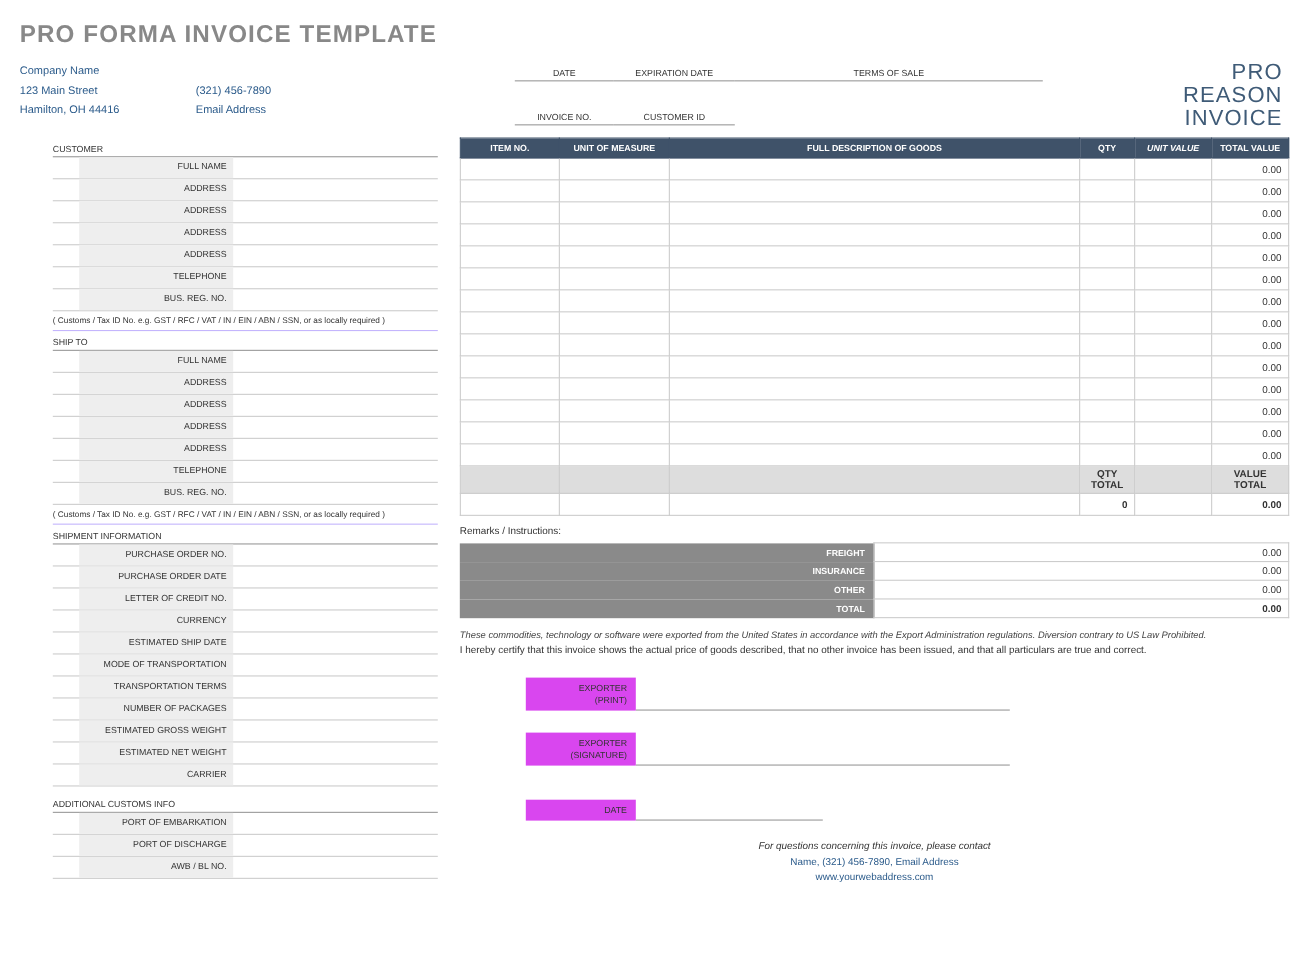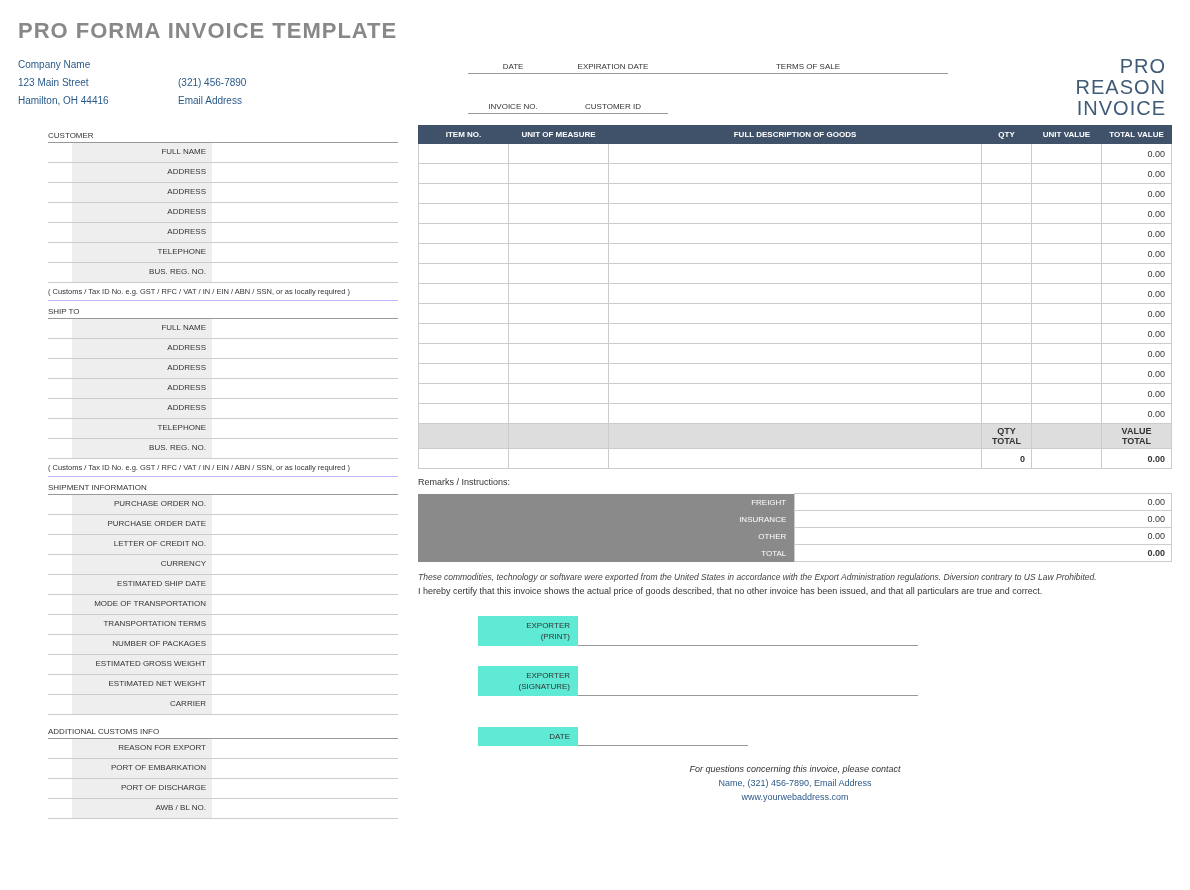--- a/index.html
+++ b/index.html
@@ -78,36 +78,36 @@
   table.items td {
     border: 1px solid #ccc;
     height: 20px;
     padding: 2px 6px;
     font-size: 9px;
   }
   .col-item { width: 90px; }
   .col-uom  { width: 100px; }
   .col-desc { }
   .col-qty  { width: 50px; text-align:center; }
-  .col-unit { width: 70px; text-align:right; }
+  .col-unit { width: 70px; text-align:right;font-style:italic; }
   .col-total{ width: 70px; text-align:right; }
   .num { text-align: right; }
 
   .totals-label { background:#eee; font-size:8px; font-weight:bold; text-align:center; padding:4px 6px; }
   .totals-val   { font-weight:bold; text-align:right; padding:4px 6px; }
-  .grey-btn { background:#8a8a8a; color:#fff; font-size:8px; font-weight:normal; text-align:right; padding:4px 8px; }
+  .grey-btn { background:#8a8a8a; color:#fff; font-size:8px; font-weight:bold; text-align:right; padding:4px 8px; }
 
   .remarks { font-size: 9px; padding: 6px 0; }
   .fineprint { font-size: 8.5px; font-style: italic; color:#444; margin-top:10px; }
   .cert { font-size: 9px; margin-top:4px; }
 
   .sig-block { display:flex; margin-top: 18px; align-items:flex-end; }
   .sig-label-col {
     width: 100px;
-    background:#5eead4;
+    background:#d946ef;
     font-size:8px;
     text-align:right;
     padding:4px 8px;
     line-height:1.4;
   }
   .sig-line { width: 340px; border-bottom:1px solid #999; height:32px; margin-left:0; }
   .sig-wrap { margin-left: 60px; }
 
   .footer { text-align:center; font-size:9px; font-style:italic; margin-top:18px; }
   .footer .line2 { font-style: normal; color:#2a5a8a; margin-top:4px; }
@@ -260,24 +260,20 @@
         </div>
         <div class="field-row">
           <div class="field-label">CARRIER</div>
           <div class="field-val"></div>
         </div>
       </div>
 
     <div class="sec-label" style="margin-top:10px;">ADDITIONAL CUSTOMS INFO</div>
     <div id="customs-fields">
         <div class="field-row">
-          <div class="field-label">REASON FOR EXPORT</div>
-          <div class="field-val"></div>
-        </div>
-        <div class="field-row">
           <div class="field-label">PORT OF EMBARKATION</div>
           <div class="field-val"></div>
         </div>
         <div class="field-row">
           <div class="field-label">PORT OF DISCHARGE</div>
           <div class="field-val"></div>
         </div>
         <div class="field-row">
           <div class="field-label">AWB / BL NO.</div>
           <div class="field-val"></div>

